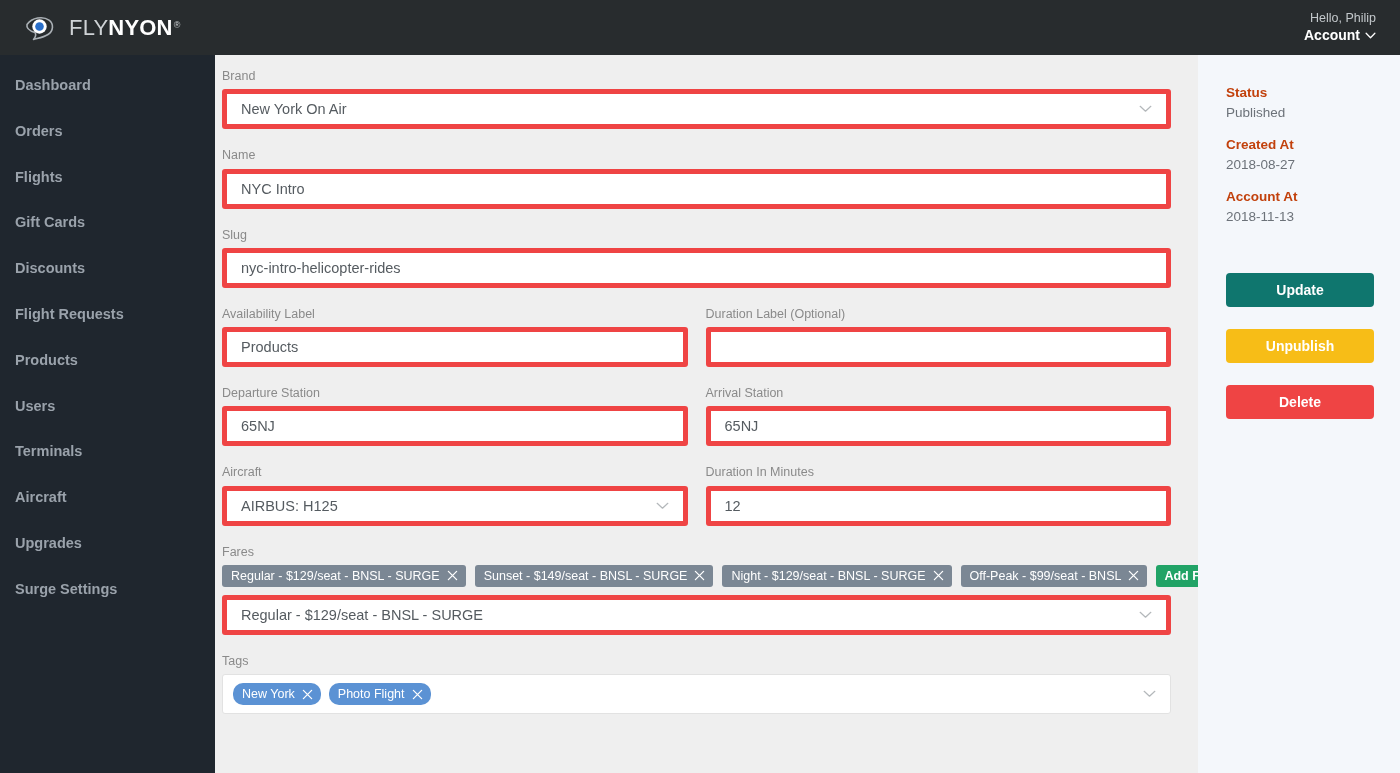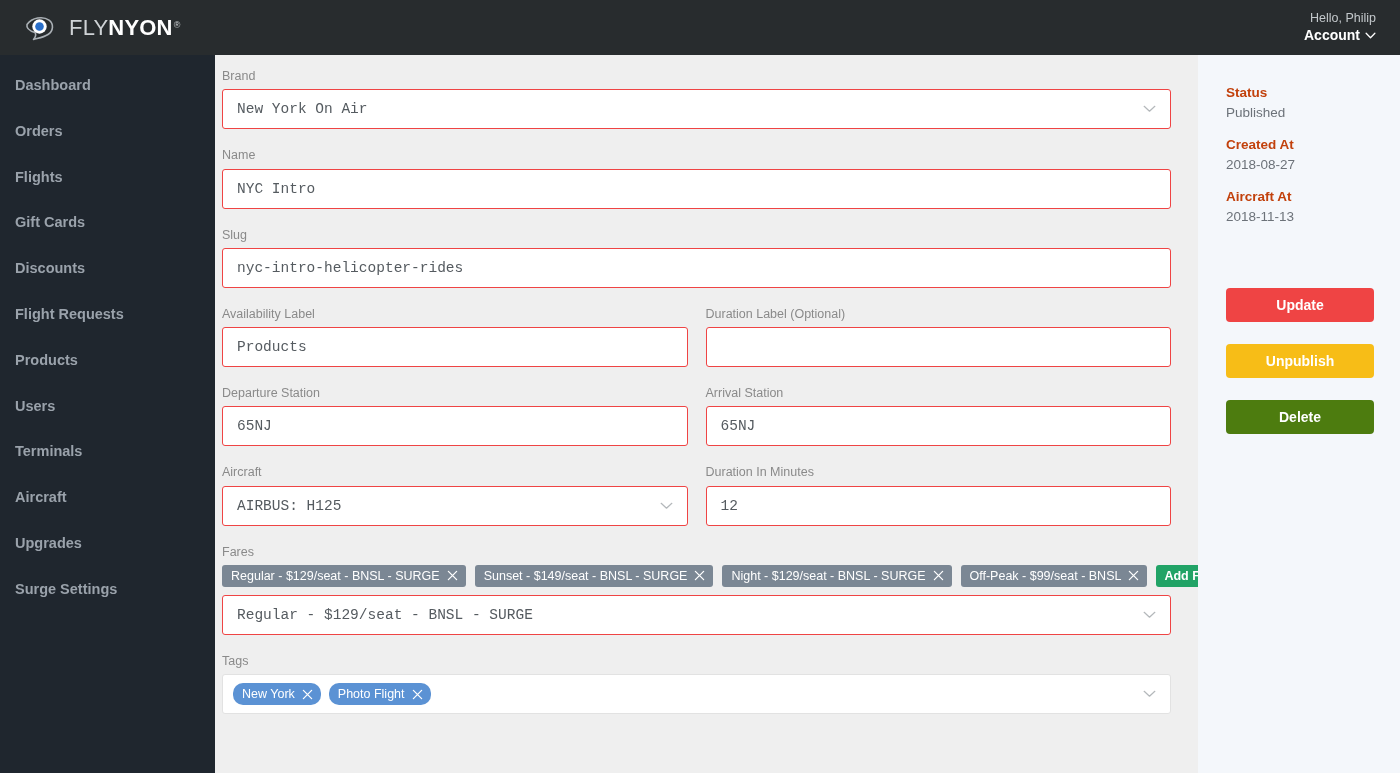--- a/index.html
+++ b/index.html
@@ -109,28 +109,28 @@
     color: #8a8a8a;
     margin-bottom: 5px;
     display: block;
     line-height: 1.3;
   }
 
   .ctrl {
     width: 100%;
     height: 40px;
     background: #ffffff;
-    border: 1px solid #ef4444;
+    border: 5px solid #ef4444;
     border-radius: 3px;
     font-size: 14.5px;
     color: #555b60;
     padding: 0 14px;
     display: flex;
     align-items: center;
-    font-family: Liberation Mono, monospace;
+    font-family: Liberation Sans, sans-serif;
     position: relative;
   }
   .ctrl.select { padding-right: 38px; cursor: pointer; }
   .ctrl .chev {
     position: absolute;
     right: 14px;
     top: 50%;
     margin-top: -4px;
     width: 13px;
     height: 8px;
@@ -233,23 +233,23 @@
     height: 34px;
     border: none;
     border-radius: 4px;
     color: #ffffff;
     font-size: 14px;
     font-weight: 700;
     cursor: pointer;
     font-family: "Liberation Sans", sans-serif;
     margin-top: 22px;
   }
-  .btn-update { background: #ef4444; margin-top: 62px; }
+  .btn-update { background: #0f766e; margin-top: 47px; }
   .btn-unpublish { background: #f7bd17; }
-  .btn-delete { background: #4d7c0f; }
+  .btn-delete { background: #ef4444; }
 </style>
 </head>
 <body>
 
 <div class="app">
 
   <div class="topbar">
     <div class="logo-wrap">
       <svg class="logo-mark" viewBox="0 0 38 26">
         <path d="M3 9.5 C8 2.5 19 0.8 25 5.2 C30 8.8 29.5 16 24 19.5 C19 22.8 11.5 23.5 9.5 24.5
@@ -426,21 +426,21 @@
     </div>
   </main>
 
   <aside class="aside">
     <div class="meta-label">Status</div>
     <div class="meta-value">Published</div>
 
     <div class="meta-label">Created At</div>
     <div class="meta-value">2018-08-27</div>
 
-    <div class="meta-label">Aircraft At</div>
+    <div class="meta-label">Account At</div>
     <div class="meta-value last">2018-11-13</div>
 
     <button class="action-btn btn-update">Update</button>
     <button class="action-btn btn-unpublish">Unpublish</button>
     <button class="action-btn btn-delete">Delete</button>
   </aside>
 
 </div>
 
 </body></html>

